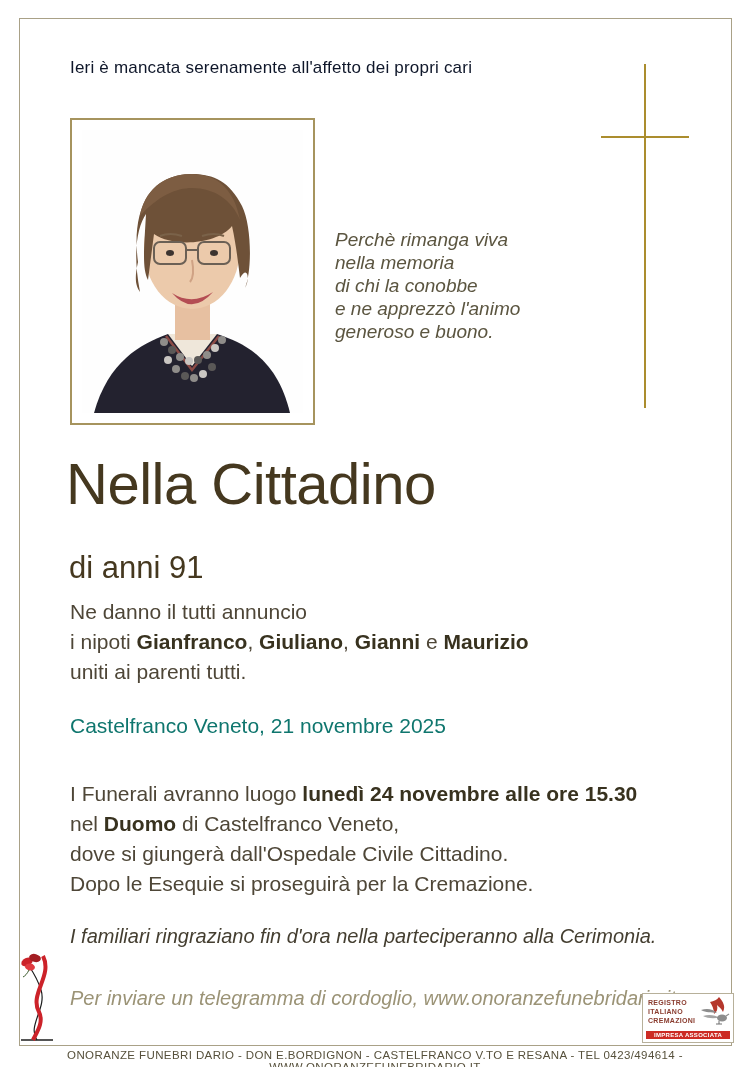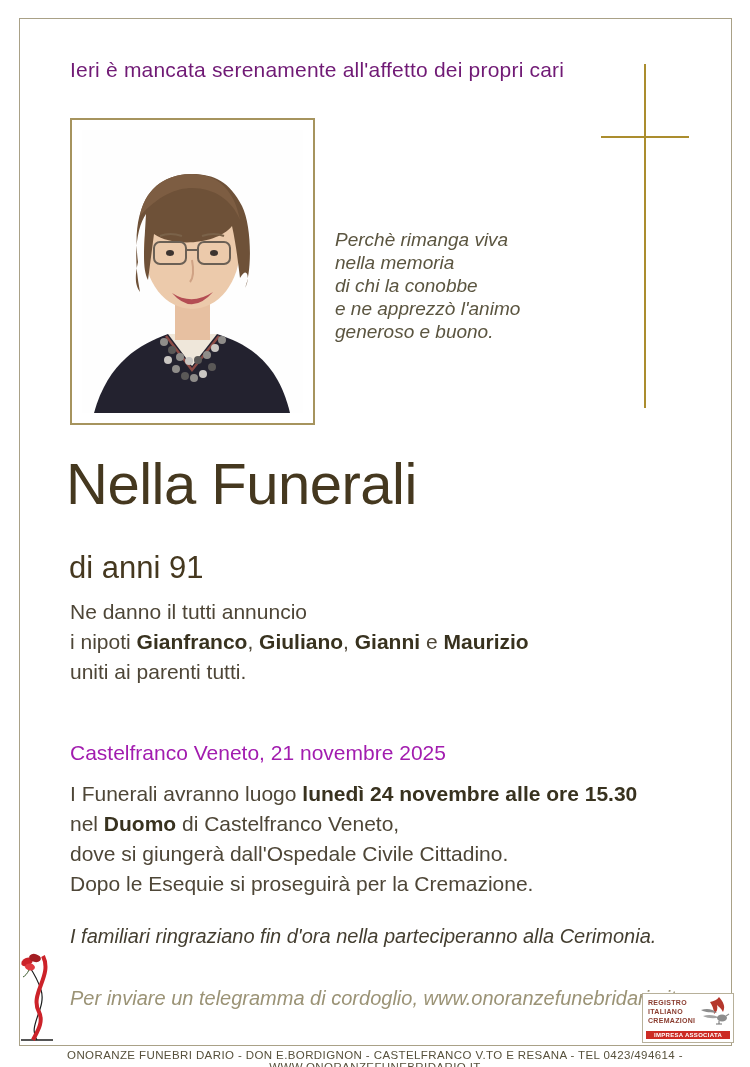--- a/index.html
+++ b/index.html
@@ -5,21 +5,21 @@
   html,body { margin:0; padding:0; background:#ffffff; }
   .page {
     position:relative; width:750px; height:1067px; background:#ffffff;
     font-family:"Liberation Sans", sans-serif; overflow:hidden;
   }
   .border-frame {
     position:absolute; left:19px; top:18px; width:711px; height:1026px;
     border:1px solid #a9a187; z-index:0;
   }
   .opening {
-    position:absolute; left:70px; top:58px; font-size:21px; color:#701a75;
+    position:absolute; left:70px; top:58px; font-size:17px; color:#0f172a;
     letter-spacing:0.2px;
   }
   .cross-v { position:absolute; left:644px; top:64px; width:2px; height:344px; background:#ab8d2e; }
   .cross-h { position:absolute; left:601px; top:136px; width:88px; height:2px; background:#ab8d2e; }
   .photo-frame {
     position:absolute; left:70px; top:118px; width:245px; height:307px;
     border:2px solid #a6945e; background:#fff; box-sizing:border-box;
     display:flex; align-items:center; justify-content:center; z-index:1;
   }
   .verse {
@@ -27,21 +27,21 @@
     color:#5b5540; line-height:23px;
   }
   .name {
     position:absolute; left:66px; top:450px; font-size:58px; font-weight:400;
     color:#45381f; margin:0; letter-spacing:-0.5px;
   }
   .age { position:absolute; left:69px; top:550px; font-size:31px; color:#45381f; }
   .body-block { font-size:21px; color:#4e4637; line-height:30px; }
   .body-block b, .body-block strong { color:#38321f; font-weight:bold; }
   .announce { position:absolute; left:70px; top:597px; }
-  .dateline { position:absolute; left:70px; top:714px; font-size:21px; color:#a21caf;margin-top:27px; }
+  .dateline { position:absolute; left:70px; top:714px; font-size:21px; color:#0f766e; }
   .funeral { position:absolute; left:70px; top:779px; }
   .thanks {
     position:absolute; left:70px; top:925px; font-size:20px; font-style:italic;
     color:#443e30;
   }
   .telegram {
     position:absolute; left:70px; top:987px; font-size:20px; font-style:italic;
     color:#9b9376;
   }
   .footer {
@@ -125,21 +125,21 @@
   </div>
 
   <div class="verse">
     <div>Perchè rimanga viva</div>
     <div>nella memoria</div>
     <div>di chi la conobbe</div>
     <div>e ne apprezzò l'animo</div>
     <div>generoso e buono.</div>
   </div>
 
-  <h1 class="name">Nella Funerali</h1>
+  <h1 class="name">Nella Cittadino</h1>
   <div class="age">di anni 91</div>
 
   <div class="announce body-block">
     <div>Ne danno il tutti annuncio</div>
     <div><span>i nipoti </span><b>Gianfranco</b><span>, </span><b>Giuliano</b><span>, </span><b>Gianni</b><span> e </span><b>Maurizio</b></div>
     <div>uniti ai parenti tutti.</div>
   </div>
 
   <div class="dateline">Castelfranco Veneto, 21 novembre 2025</div>
 

